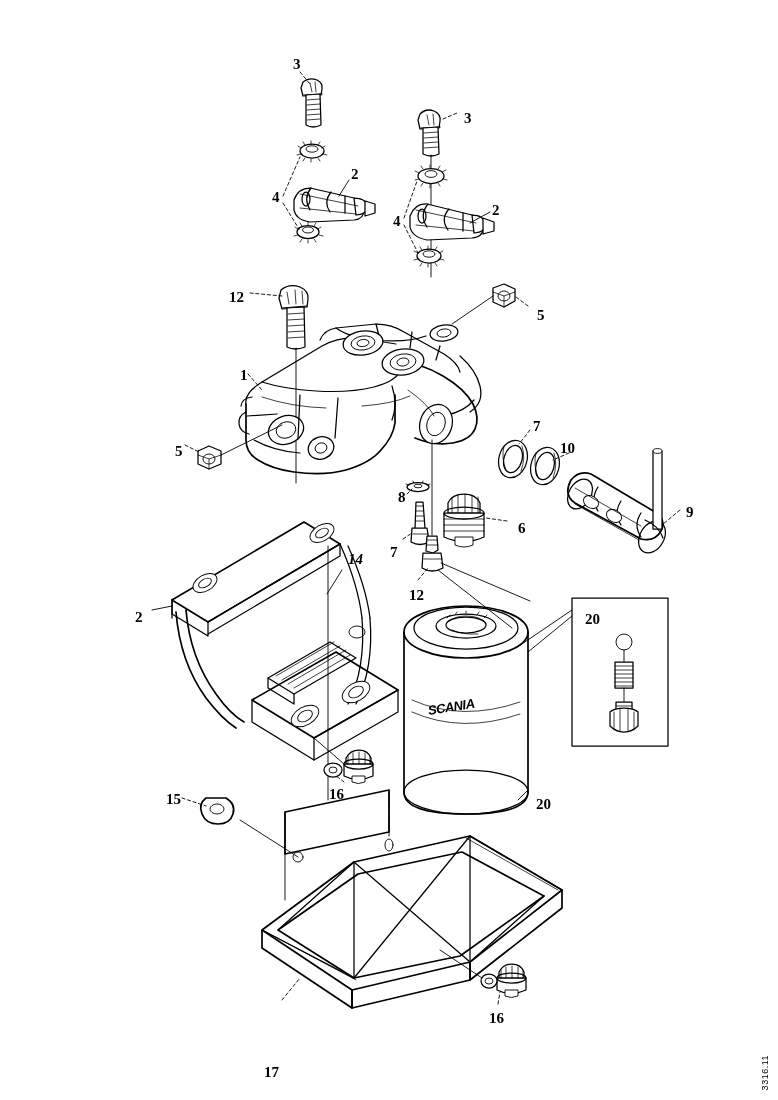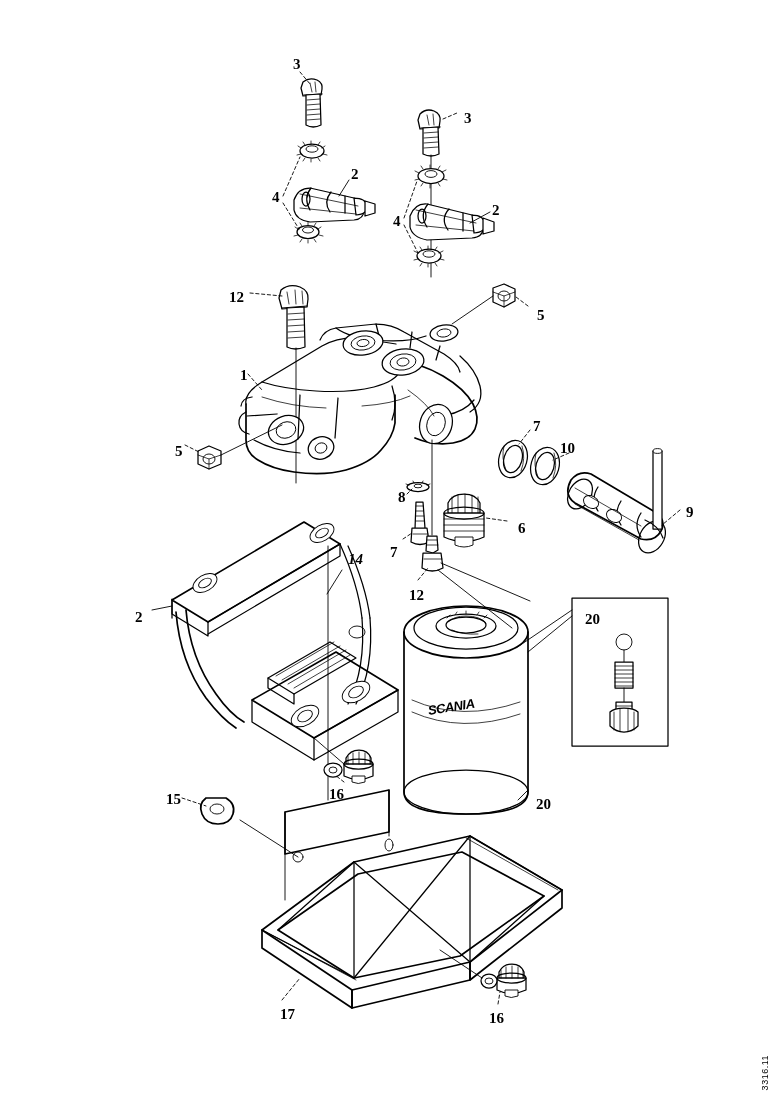--- a/index.html
+++ b/index.html
@@ -377,18 +377,18 @@
   <div class="lbl" style="left:398px;top:490px;">8</div>
   <div class="lbl" style="left:518px;top:521px;">6</div>
   <div class="lbl" style="left:390px;top:545px;">7</div>
   <div class="lbl" style="left:409px;top:588px;">12</div>
   <div class="lbl" style="left:348px;top:552px;font-style:italic;">14</div>
   <div class="lbl" style="left:135px;top:610px;">2</div>
   <div class="lbl" style="left:585px;top:612px;">20</div>
   <div class="lbl" style="left:166px;top:792px;">15</div>
   <div class="lbl" style="left:329px;top:787px;">16</div>
   <div class="lbl" style="left:536px;top:797px;">20</div>
-  <div class="lbl" style="left:264px;top:1007px;margin-left:16px;">17</div>
+  <div class="lbl" style="left:264px;top:1065px;">17</div>
   <div class="lbl" style="left:489px;top:1011px;">16</div>
 
   <div class="refcode">3316.11</div>
 
 </div>
 
 </body></html>

